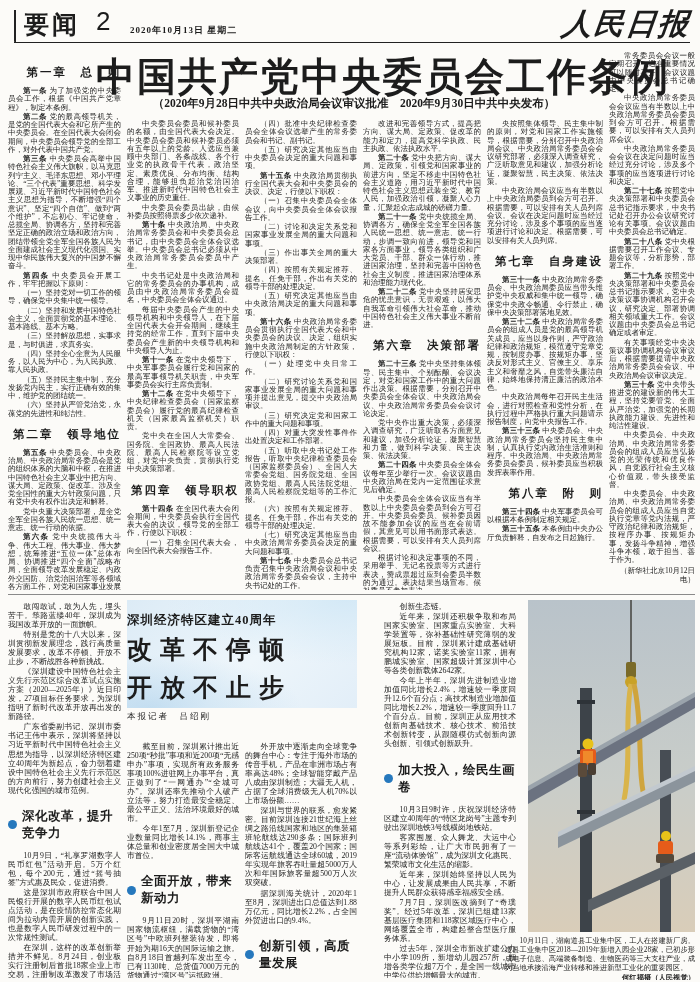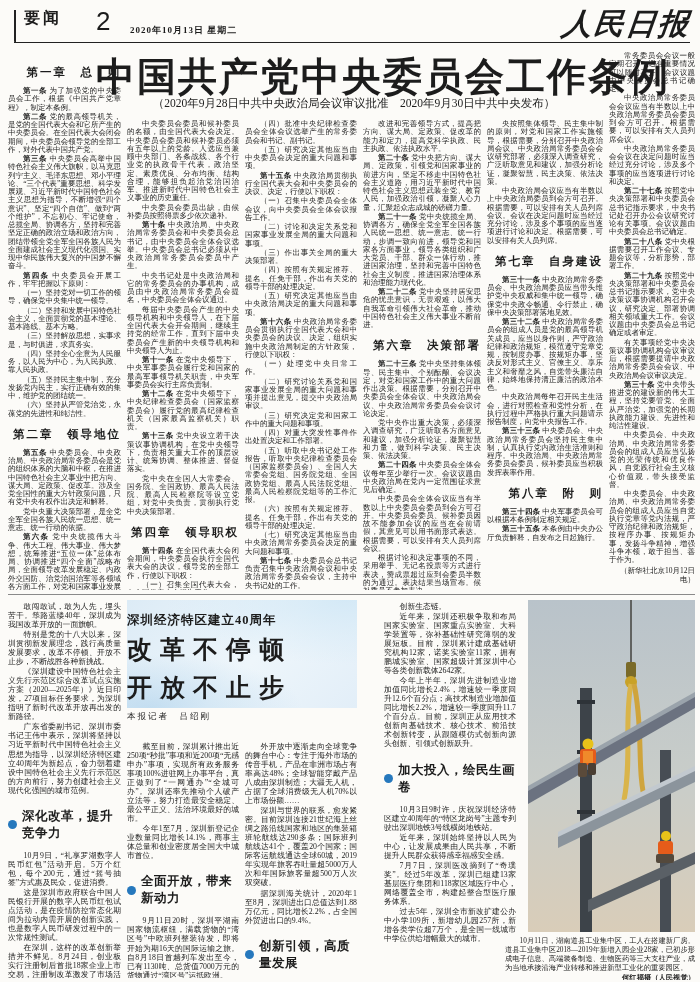--- a/index.html
+++ b/index.html
@@ -1,27 +1,27 @@
 <!DOCTYPE html>
 <html><head>
 <meta charset="utf-8">
 <style>
   html,body{margin:0;padding:0;}
   body{width:700px;height:982px;position:relative;background:#fcfbf8;font-family:"Liberation Serif",serif;color:#1c1c1c;overflow:hidden;}
   
   .hdr{position:absolute;left:0;top:0;width:700px;height:48px;}
   .hdr-rule{position:absolute;left:14px;top:42px;width:676px;height:0;border-top:1.6px solid #222;}
   .hdr-bar{position:absolute;left:14px;top:10px;width:0;height:33px;border-left:2.5px solid #222;border-bottom-left-radius:6px;}
-  .hdr-sec{position:absolute;left:24px;top:8px;font-size:16px;font-weight:bold;font-family:"Liberation Sans",sans-serif;letter-spacing:3px;}
+  .hdr-sec{position:absolute;left:24px;top:8px;font-size:25px;font-weight:bold;font-family:"Liberation Sans",sans-serif;letter-spacing:3px;}
   .hdr-page{position:absolute;left:96px;top:6px;font-size:26px;font-family:"Liberation Sans",sans-serif;}
   .hdr-date{position:absolute;left:130px;top:24px;font-size:9px;font-weight:bold;letter-spacing:1px;}
   .masthead{position:absolute;right:10px;top:4px;font-size:30px;font-weight:bold;font-style:italic;letter-spacing:2px;transform:skewX(-6deg);}
   
   .reg-title{position:absolute;left:96px;top:50px;width:508px;text-align:center;font-size:39px;font-weight:bold;letter-spacing:2px;white-space:nowrap;}
-  .reg-sub{position:absolute;left:100px;top:96px;width:508px;text-align:center;font-size:11.5px;font-weight:normal;white-space:nowrap;}
+  .reg-sub{position:absolute;left:100px;top:96px;width:508px;text-align:center;font-size:11.5px;font-weight:bold;white-space:nowrap;}
   .top-col{position:absolute;overflow:hidden;}
   .c1{left:8px;top:56px;width:113px;height:534px;}
   .c2{left:127px;top:120px;width:112px;height:470px;}
   .c3{left:245px;top:120px;width:112px;height:470px;}
   .c4{left:363px;top:120px;width:118px;height:470px;}
   .c5{left:487px;top:120px;width:116px;height:470px;}
   .c6{left:609px;top:52px;width:86px;height:538px;}
   .blk-p{font-size:7.5px;line-height:1.1;text-align:justify;text-indent:2em;margin:0 0 1px 0;}
   .blk-p b{font-weight:bold;}
   .blk-r{font-size:7.5px;line-height:1.2;text-align:right;margin-top:2px;}
@@ -84,21 +84,20 @@
     <div class="blk-p"><b>第六条</b> 党中央统揽伟大斗争、伟大工程、伟大事业、伟大梦想，统筹推进“五位一体”总体布局、协调推进“四个全面”战略布局，全面领导改革发展稳定、内政外交国防、治党治国治军等各领域各方面工作，对党和国家事业发展重大工作实行集中统一领导。</div>
   </div>
 <div class="top-col c2">
     <div class="blk-p">中央委员会委员和候补委员的名额，由全国代表大会决定。中央委员会委员和候补委员必须有五年以上的党龄。人选应当兼顾中央部门、各条战线、各个行业党的执政骨干代表，政治坚定、素质优良、分布均衡、结构合理，能够担负起治党治国治军、推进新时代中国特色社会主义事业的历史重任。</div>
     <div class="blk-p">中央委员会委员出缺，由候补委员按照得票多少依次递补。</div>
     <div class="blk-p"><b>第十条</b> 中央政治局、中央政治局常务委员会和中央委员会总书记，由中央委员会全体会议选举。中央委员会总书记必须从中央政治局常务委员会委员中产生。</div>
     <div class="blk-p">中央书记处是中央政治局和它的常务委员会的办事机构，成员由中央政治局常务委员会提名，中央委员会全体会议通过。</div>
     <div class="blk-p">每届中央委员会产生的中央领导机构和中央领导人，在下届全国代表大会开会期间，继续主持党的经常工作，直到下届中央委员会产生新的中央领导机构和中央领导人为止。</div>
     <div class="blk-p"><b>第十一条</b> 在党中央领导下，中央军事委员会履行党和国家的最高军事领导机关职责，中央军事委员会实行主席负责制。</div>
     <div class="blk-p"><b>第十二条</b> 在党中央领导下，中央纪律检查委员会（国家监察委员会）履行党的最高纪律检查机关（国家最高监察机关）职责。</div>
-    <div class="blk-p"><b>第十三条</b> 党中央设立若干决策议事协调机构，在党中央领导下，负责相关重大工作的顶层设计、统筹协调、整体推进、督促落实。</div>
     <div class="blk-p">党中央在全国人大常委会、国务院、全国政协、最高人民法院、最高人民检察院等设立党组，对党中央负责，贯彻执行党中央决策部署。</div>
     <div class="blk-ch">第四章　领导职权</div>
     <div class="blk-p"><b>第十四条</b> 在全国代表大会闭会期间，中央委员会执行全国代表大会的决议，领导党的全部工作，行使以下职权：</div>
     <div class="blk-p">（一）召集全国代表大会，向全国代表大会报告工作。</div>
   </div>
 <div class="top-col c3">
     <div class="blk-p">（四）批准中央纪律检查委员会全体会议选举产生的常务委员会和书记、副书记。</div>
     <div class="blk-p">（五）研究决定其他应当由中央委员会决定的重大问题和事项。</div>
     <div class="blk-p"><b>第十五条</b> 中央政治局贯彻执行全国代表大会和中央委员会的决议、决定，行使以下职权：</div>
     <div class="blk-p">（一）召集中央委员会全体会议，向中央委员会全体会议报告工作。</div>
@@ -196,20 +195,21 @@
   </div>
 <div class="f-col f4">
     <div class="blk-p">创新生态链。</div>
     <div class="blk-p">近年来，深圳还积极争取和布局国家实验室、国家重点实验室、大科学装置等，弥补基础性研究薄弱的发展短板。目前，深圳累计建成基础研究机构12家，诺奖实验室11家，拥有鹏城实验室、国家超级计算深圳中心等各类创新载体2642家。</div>
     <div class="blk-p">今年上半年，深圳先进制造业增加值同比增长2.4%，增速较一季度回升12.6个百分点；高技术制造业增加值同比增长2.2%，增速较一季度回升11.7个百分点。目前，深圳正从应用技术创新向基础技术、核心技术、前沿技术创新转变，从跟随模仿式创新向源头创新、引领式创新跃升。</div>
     <div class="blk-head">
       <span class="dot"></span>
       <span>加大投入，绘民生画卷</span>
     </div>
     <div class="blk-p">10月3日9时许，庆祝深圳经济特区建立40周年的“特区龙岗号”主题专列驶出深圳地铁3号线横岗地铁站。</div>
+    <div class="blk-p">客家围屋、众人舞龙、大运中心等系列彩绘，让广大市民拥有了一座“流动体验馆”，成为深圳文化惠民、繁荣城市文化生活的缩影。</div>
     <div class="blk-p">近年来，深圳始终坚持以人民为中心，让发展成果由人民共享，不断提升人民群众获得感幸福感安全感。</div>
     <div class="blk-p">7月7日，深圳医改摘到了“奇璞奖”。经过5年改革，深圳已组建13家基层医疗集团和118家区域医疗中心，网络覆盖全市，构建起整合型医疗服务体系。</div>
     <div class="blk-p">过去5年，深圳全市新改扩建公办中小学109所，新增幼儿园257所，新增各类学位超7万个，是全国一线城市中学位供给增幅最大的城市。</div>
   </div>
 
 <div class="photo">
   <svg width="167" height="332" viewBox="0 0 167 332">
 
     <line x1="103" y1="0" x2="103" y2="62" stroke="#4a4a46" stroke-width="1.6"></line>
     <rect x="98" y="62" width="10" height="16" rx="2" fill="#7a6a28"></rect>

